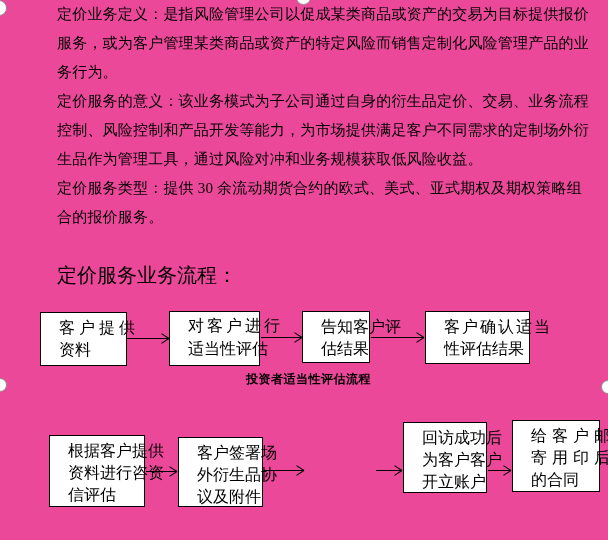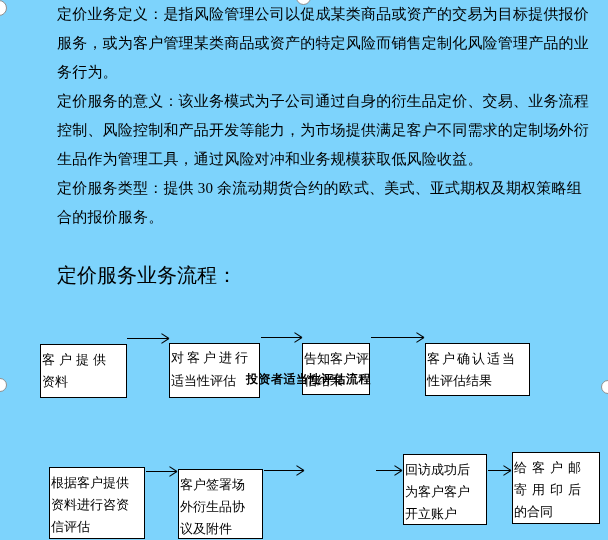--- a/index.html
+++ b/index.html
@@ -1,27 +1,27 @@
 <!DOCTYPE html>
 <html><head>
 <meta charset="utf-8">
 <style>
   html,body{margin:0;padding:0;background:#ffffff;}
   #stage{
-    position:relative;width:608px;height:540px;background:#7dd3fc;overflow:hidden;
+    position:relative;width:608px;height:540px;background:#ec4899;overflow:hidden;
     font-family:"Liberation Serif","DejaVu Serif",serif;color:#000000;
   }
   
   .textcol{position:absolute;left:57px;top:0;width:542px;}
   .para{font-size:15px;line-height:29px;white-space:pre-line;letter-spacing:0.2px;}
   .flow-heading{font-size:20px;line-height:29px;margin-top:29px;white-space:pre;}
   
   .fbox{
     position:absolute;border:1.5px solid #000;box-sizing:border-box;
-    padding:4px 7px 0 1px;font-size:13px;line-height:22px;background:#fff;margin-top:32px;
+    padding:4px 7px 0 18px;font-size:16px;line-height:22px;background:#fff;
   }
   .fbox span{display:block;white-space:nowrap;}
   .ls2{letter-spacing:2px;}
   .ls3{letter-spacing:3px;font-family:Liberation Mono, monospace;}
   .ls4{letter-spacing:4px;}
   .ls5{letter-spacing:5px;}
   .center{text-align:left;}
   
   .harrow{position:absolute;height:0;border-top:1.3px solid #000;}
   .harrow::before,.harrow::after{

